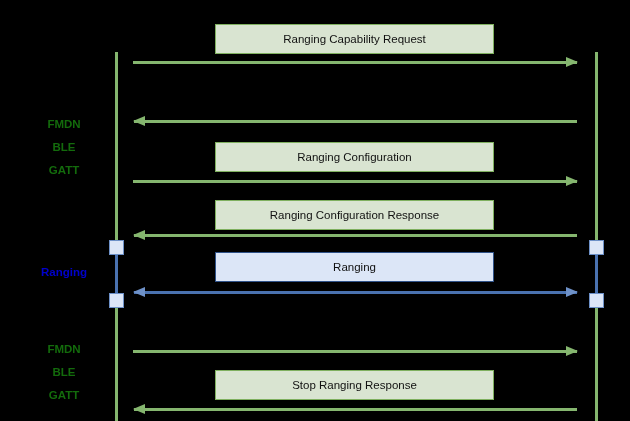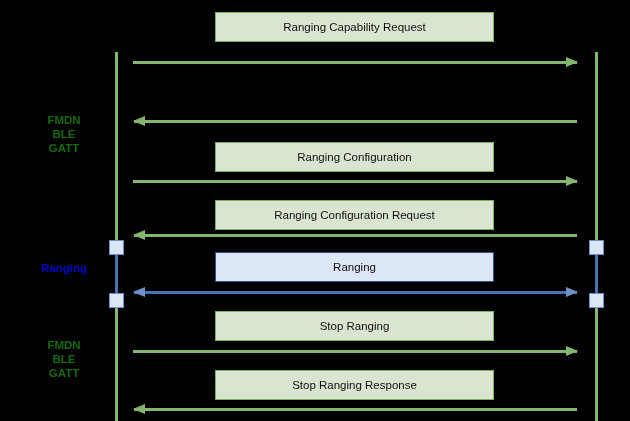--- a/index.html
+++ b/index.html
@@ -26,21 +26,21 @@
   .lifeline.right { left: 595px; }
 
   
   .phase-label {
     position: absolute;
     left: 22px;
     width: 84px;
     text-align: center;
     font-size: 11.5px;
     font-weight: bold;
-    line-height: 14px;
+    line-height: 23px;
     white-space: pre-line;
   }
   .phase-label.green { color: #136b0c; }
   .phase-label.blue  { color: #0000cc; }
 
   
   .msg-box {
     position: absolute;
     left: 215px;
     width: 279px;
@@ -124,59 +124,58 @@
   <div class="phase-label green" style="top:113px;">FMDN
 BLE
 GATT</div>
 
   <div class="phase-label blue" style="top:261px;">Ranging</div>
 
   <div class="phase-label green" style="top:338px;">FMDN
 BLE
 GATT</div>
 
-  <div class="msg-box green" style="top:12px;">Ranging Capability Request</div>
+  <div class="msg-box green" style="top:24px;">Ranging Capability Request</div>
   <div class="arrow green" style="top:57px;left:133px;width:444px;">
     <div class="shaft"></div>
     <div class="head right"></div>
   </div>
 
   <div class="arrow green" style="top:116px;left:134px;width:443px;">
     <div class="shaft"></div>
     <div class="head left"></div>
   </div>
 
   <div class="msg-box green" style="top:142px;text-align:center;">Ranging Configuration</div>
   <div class="arrow green" style="top:176px;left:133px;width:444px;">
     <div class="shaft"></div>
     <div class="head right"></div>
   </div>
 
-  <div class="msg-box green" style="top:200px;">Ranging Configuration Request</div>
+  <div class="msg-box green" style="top:200px;">Ranging Configuration Response</div>
   <div class="arrow green" style="top:230px;left:134px;width:443px;">
     <div class="shaft"></div>
     <div class="head left"></div>
   </div>
 
   <div class="act-bar" style="left:115px;top:247px;height:50px;"></div>
   <div class="act-box" style="left:109px;top:240px;"></div>
   <div class="act-box" style="left:109px;top:293px;"></div>
 
   <div class="act-bar" style="left:595px;top:247px;height:50px;"></div>
   <div class="act-box" style="left:589px;top:240px;"></div>
   <div class="act-box" style="left:589px;top:293px;"></div>
 
   <div class="msg-box blue" style="top:252px;">Ranging</div>
   <div class="arrow blue" style="top:287px;left:134px;width:443px;">
     <div class="shaft"></div>
     <div class="head left"></div>
     <div class="head right"></div>
   </div>
 
-  <div class="msg-box green" style="top:311px;">Stop Ranging</div>
   <div class="arrow green" style="top:346px;left:133px;width:444px;">
     <div class="shaft"></div>
     <div class="head right"></div>
   </div>
 
   <div class="msg-box green" style="top:370px;">Stop Ranging Response</div>
   <div class="arrow green" style="top:404px;left:134px;width:443px;">
     <div class="shaft"></div>
     <div class="head left"></div>
   </div>

